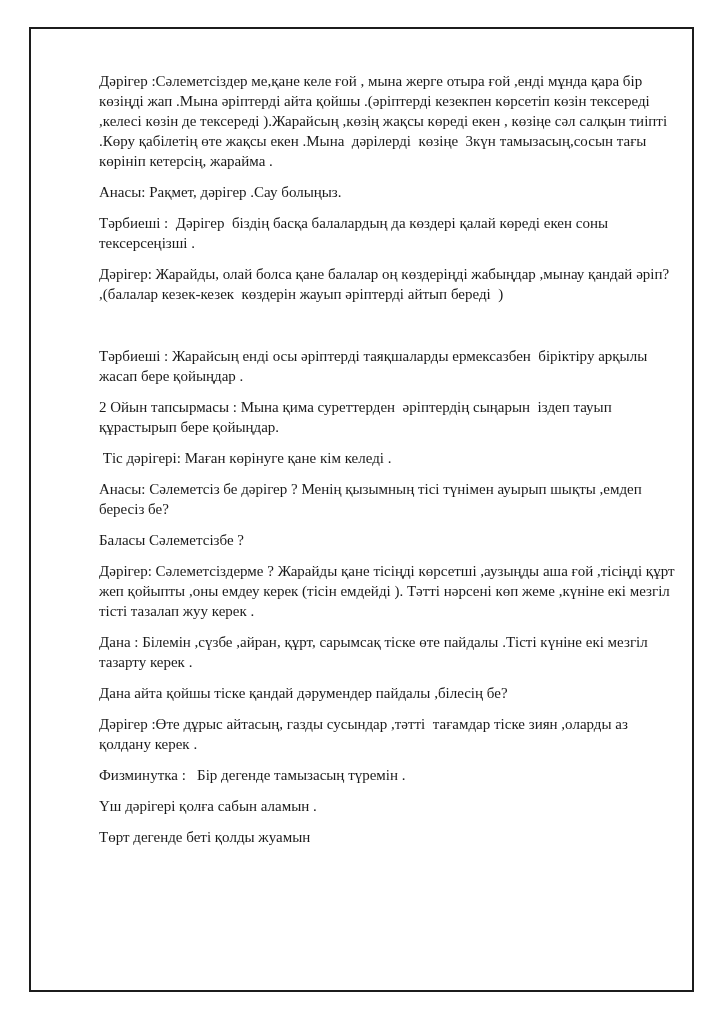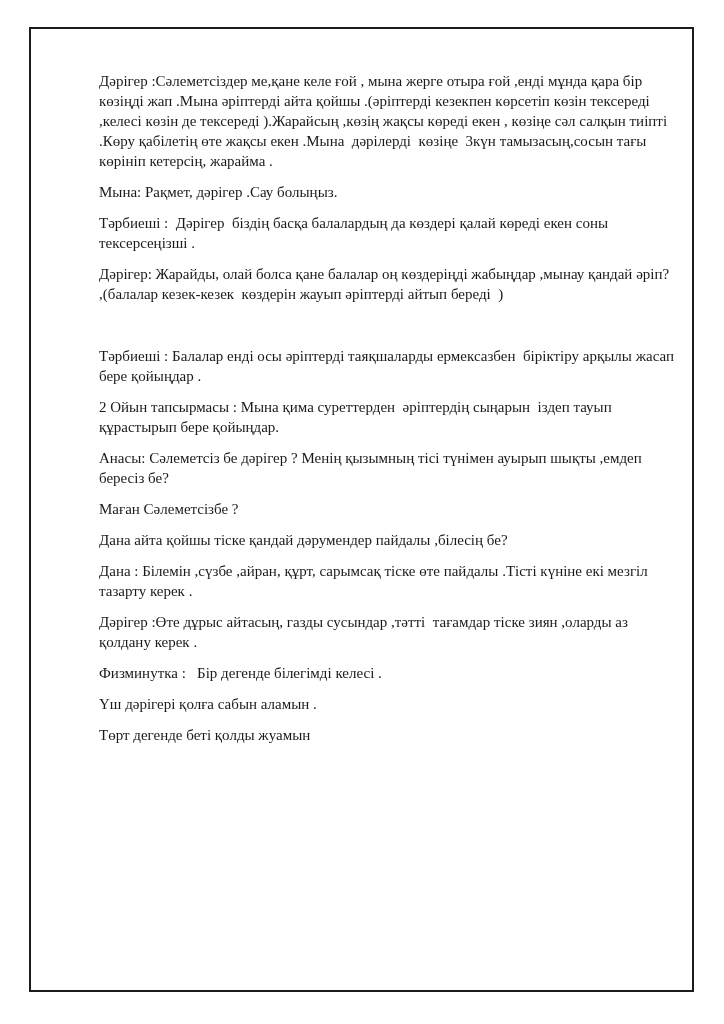--- a/index.html
+++ b/index.html
@@ -45,28 +45,30 @@
     white-space: pre-wrap;
   }
 </style>
 </head>
 <body>
 
 <div class="page">
   <div class="border-frame"></div>
   <div class="content">
     <p>Дәрігер :Сәлеметсіздер ме,қане келе ғой , мына жерге отыра ғой ,енді мұнда қара бір көзіңді жап .Мына әріптерді айта қойшы .(әріптерді кезекпен көрсетіп көзін тексереді ,келесі көзін де тексереді ).Жарайсың ,көзің жақсы көреді екен , көзіңе сәл салқын тиіпті .Көру қабілетің өте жақсы екен .Мына  дәрілерді  көзіңе  3күн тамызасың,сосын тағы көрініп кетерсің, жарайма .</p>
-    <p>Мына: Рақмет, дәрігер .Сау болыңыз.</p>
+    <p>Анасы: Рақмет, дәрігер .Сау болыңыз.</p>
     <p>Тәрбиеші :  Дәрігер  біздің басқа балалардың да көздері қалай көреді екен соны тексерсеңізші .</p>
     <p>Дәрігер: Жарайды, олай болса қане балалар оң көздеріңді жабыңдар ,мынау қандай әріп? ,(балалар кезек-кезек  көздерін жауып әріптерді айтып береді  )</p>
     <p></p>
-    <p>Тәрбиеші : Балалар енді осы әріптерді таяқшаларды ермексазбен  біріктіру арқылы жасап бере қойыңдар .</p>
+    <p>Тәрбиеші : Жарайсың енді осы әріптерді таяқшаларды ермексазбен  біріктіру арқылы жасап бере қойыңдар .</p>
     <p>2 Ойын тапсырмасы : Мына қима суреттерден  әріптердің сыңарын  іздеп тауып құрастырып бере қойыңдар.</p>
+    <p> Тіс дәрігері: Маған көрінуге қане кім келеді .</p>
     <p>Анасы: Сәлеметсіз бе дәрігер ? Менің қызымның тісі түнімен ауырып шықты ,емдеп бересіз бе?</p>
-    <p>Маған Сәлеметсізбе ?</p>
+    <p>Баласы Сәлеметсізбе ?</p>
+    <p>Дәрігер: Сәлеметсіздерме ? Жарайды қане тісіңді көрсетші ,аузыңды аша ғой ,тісіңді құрт жеп қойыпты ,оны емдеу керек (тісін емдейді ). Тәтті нәрсені көп жеме ,күніне екі мезгіл тісті тазалап жуу керек .</p>
+    <p>Дана : Білемін ,сүзбе ,айран, құрт, сарымсақ тіске өте пайдалы .Тісті күніне екі мезгіл тазарту керек .</p>
     <p>Дана айта қойшы тіске қандай дәрумендер пайдалы ,білесің бе?</p>
-    <p>Дана : Білемін ,сүзбе ,айран, құрт, сарымсақ тіске өте пайдалы .Тісті күніне екі мезгіл тазарту керек .</p>
     <p>Дәрігер :Өте дұрыс айтасың, газды сусындар ,тәтті  тағамдар тіске зиян ,оларды аз қолдану керек .</p>
-    <p>Физминутка :   Бір дегенде білегімді келесі .</p>
+    <p>Физминутка :   Бір дегенде тамызасың түремін .</p>
     <p>Үш дәрігері қолға сабын аламын .</p>
     <p>Төрт дегенде беті қолды жуамын</p>
   </div>
 </div>
 
 </body></html>

